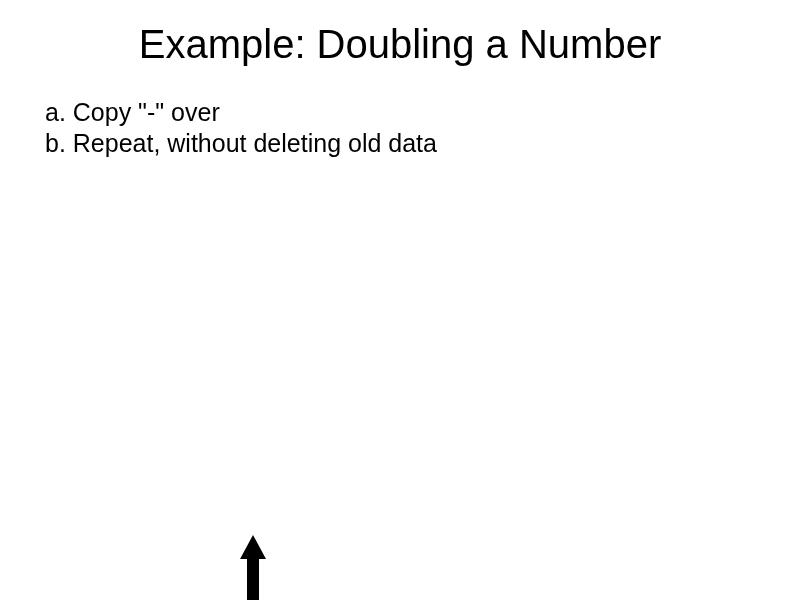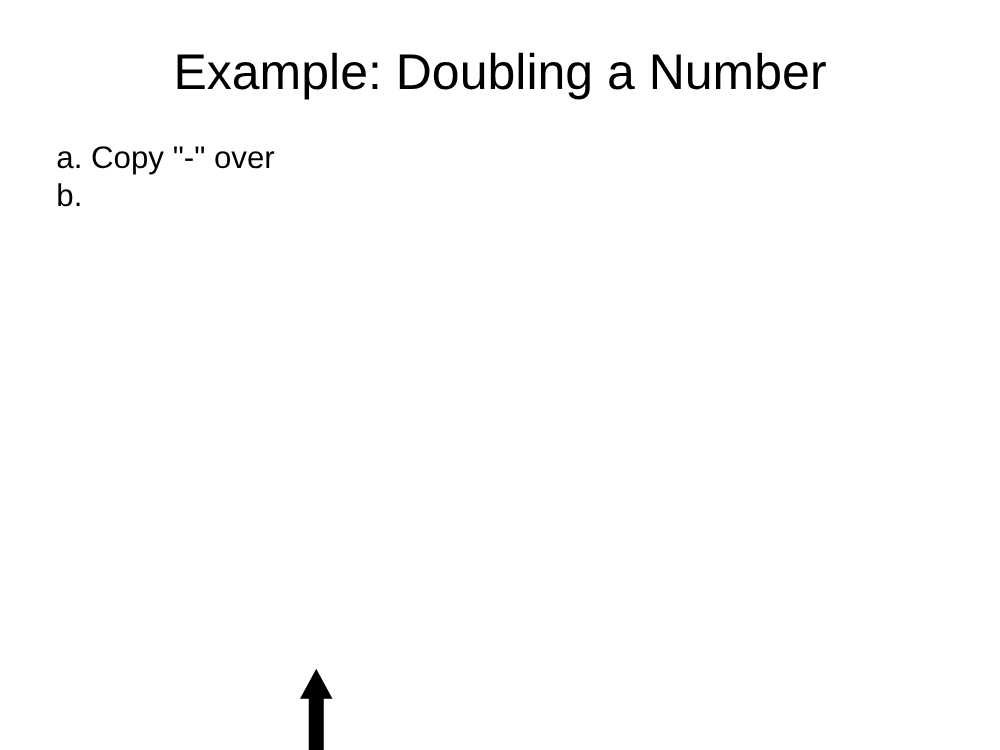--- a/index.html
+++ b/index.html
@@ -13,21 +13,21 @@
       background: #ffffff;
       font-family: Arial, Helvetica, sans-serif;
       color: #000000;
       position: relative;
       overflow: hidden;
     }
     .slide-title {
       font-size: 40px;
       font-weight: normal;
       text-align: center;
-      padding-top: 36px;
+      padding-top: 22px;
       padding-bottom: 10px;
       letter-spacing: 0px;
     }
     .body-text {
       padding-left: 45px;
       padding-top: 20px;
     }
     .list-item {
       font-size: 25px;
       line-height: 1.25;
@@ -50,20 +50,21 @@
 
 <h1 class="slide-title">Example: Doubling a Number</h1>
 
 <div class="body-text">
   <div class="list-item">
     <span class="item-marker">a. </span>
     <span>Copy "-" over</span>
   </div>
   <div class="list-item">
     <span class="item-marker">b. </span>
+    <span>Repeat, without deleting old data</span>
   </div>
 </div>
 
 <div class="arrow">
   <svg width="30" height="65" viewBox="0 0 30 65">
     <polygon points="15,0 28,24 21,24 21,65 9,65 9,24 2,24" fill="#000000"></polygon>
   </svg>
 </div>
 
 </body></html>

